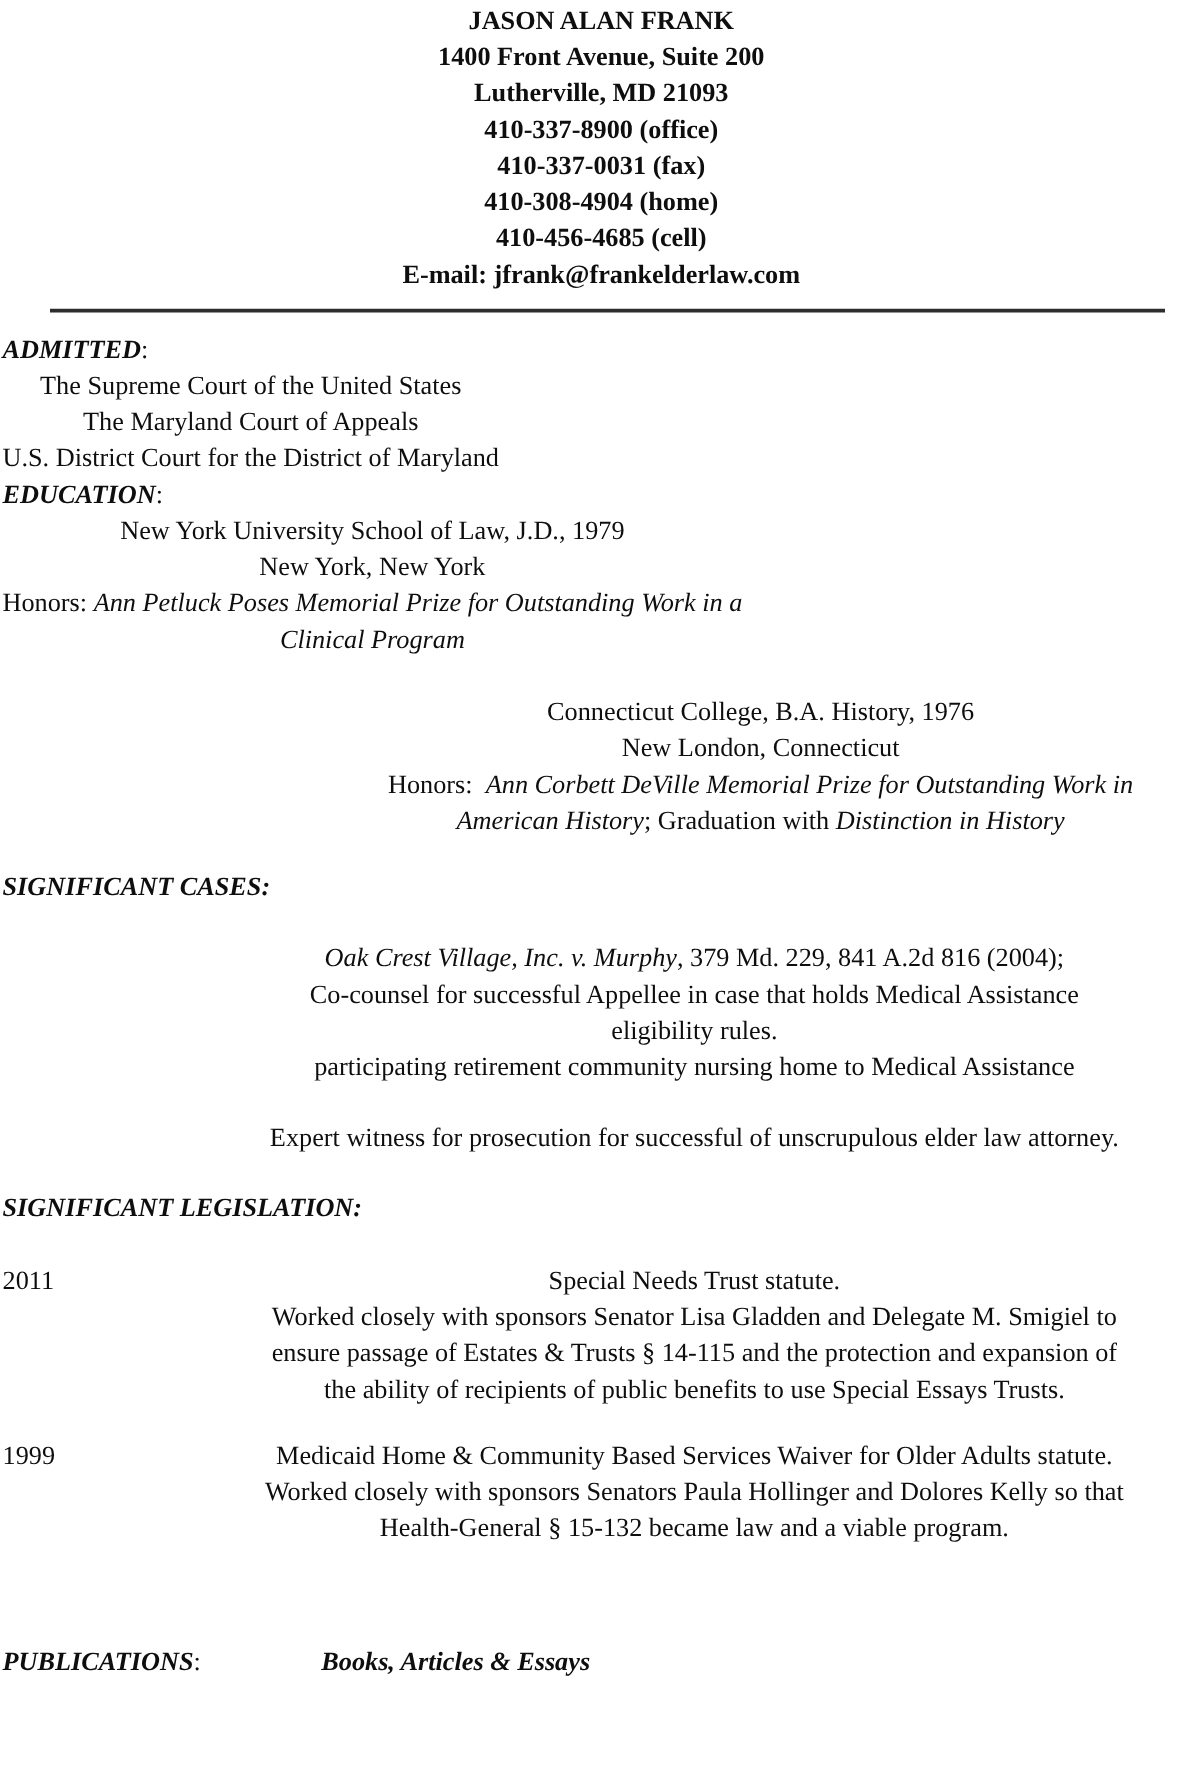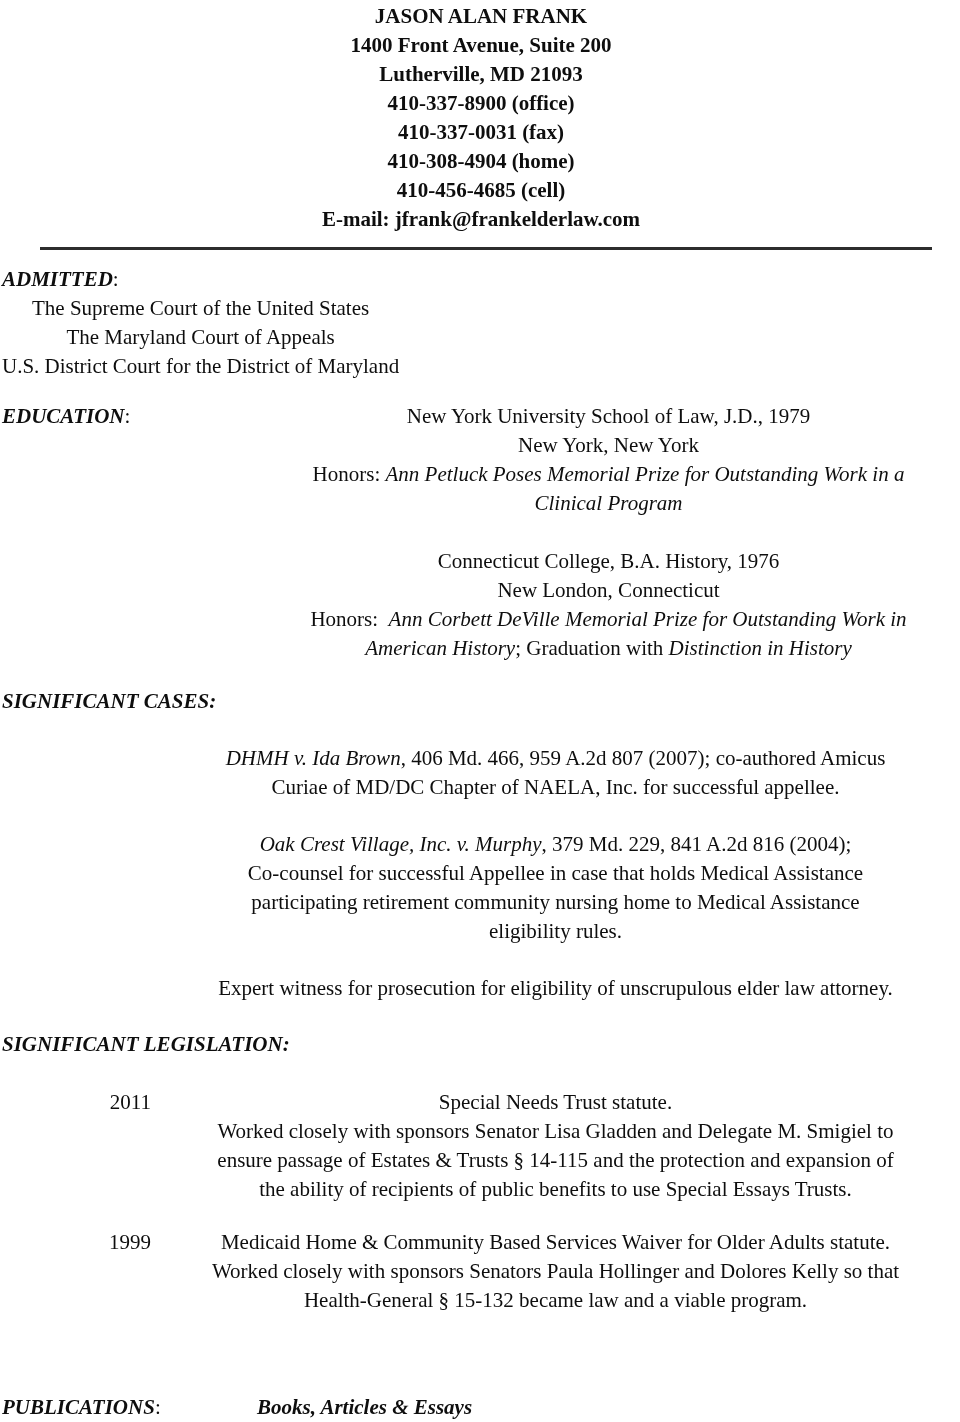--- a/index.html
+++ b/index.html
@@ -16,23 +16,23 @@
   .rg{font-style:normal;font-weight:normal;}
   .it{font-style:italic;font-weight:normal;}
   .bd{font-weight:bold;font-style:normal;}
   .bi{font-weight:bold;font-style:italic;}
   .tline{white-space:pre;text-align:center;}
   .doc-header{text-align:center;}
   .rule{height:3px;width:892px;background:#2d2d2d;margin:13px 0 0 38px;}
   .row{display:flex;align-items:flex-start;}
   .label-col{width:255px;flex:none;}
   .content-col{flex:1;min-width:0;}
-  .year-col{width:149px;flex:none;text-align:right;}
+  .year-col{width:149px;flex:none;}
   .sec-admitted{margin-top:15px;flex-direction:column;}
-  .sec-education{margin-top:21px;}
+  .sec-education{flex-direction:column;}
   .sec-school2{margin-top:29px;}
   .heading{margin:0;font-size:inherit;line-height:inherit;font-weight:normal;}
   .heading-cases{margin-top:24px;}
   .case-para{margin-left:149px;margin-top:28px;}
   .heading-legis{margin-top:27px;}
   .legis-row{margin-top:29px;}
   .legis-row + .legis-row{margin-top:24px;}
   .sec-pub{margin-top:78px;}
 </style>
 </head>
@@ -81,31 +81,27 @@
         <div class="tline"><span class="rg">New London, Connecticut</span></div>
         <div class="tline"><span class="rg">Honors:  </span><span class="it">Ann Corbett DeVille Memorial Prize for Outstanding Work in</span></div>
         <div class="tline"><span class="it">American History</span><span class="rg">; Graduation with </span><span class="it">Distinction in History</span></div>
       </div>
   </section>
 
   <h2 class="heading heading-cases"><span class="bi">SIGNIFICANT CASES</span><span class="bi">:</span></h2>
 
   <div id="casesList">
       <div class="case-para">
-        <div class="tline"><span class="it">DHMH v. Ida Brown</span><span class="rg">, 406 Md. 466, 959 A.2d 807 (2007); co-authored Amicus</span></div>
-        <div class="tline"><span class="rg">Curiae of MD/DC Chapter of NAELA, Inc. for successful appellee.</span></div>
+        <div class="tline"><span class="it">Oak Crest Village, Inc. v. Murphy</span><span class="rg">, 379 Md. 229, 841 A.2d 816 (2004);</span></div>
+        <div class="tline"><span class="rg">Co-counsel for successful Appellee in case that holds Medical Assistance</span></div>
+        <div class="tline"><span class="rg">eligibility rules.</span></div>
+        <div class="tline"><span class="rg">participating retirement community nursing home to Medical Assistance</span></div>
       </div>
       <div class="case-para">
-        <div class="tline"><span class="it">Oak Crest Village, Inc. v. Murphy</span><span class="rg">, 379 Md. 229, 841 A.2d 816 (2004);</span></div>
-        <div class="tline"><span class="rg">Co-counsel for successful Appellee in case that holds Medical Assistance</span></div>
-        <div class="tline"><span class="rg">participating retirement community nursing home to Medical Assistance</span></div>
-        <div class="tline"><span class="rg">eligibility rules.</span></div>
-      </div>
-      <div class="case-para">
-        <div class="tline"><span class="rg">Expert witness for prosecution for eligibility of unscrupulous elder law attorney.</span></div>
+        <div class="tline"><span class="rg">Expert witness for prosecution for successful of unscrupulous elder law attorney.</span></div>
       </div>
     </div>
 
   <h2 class="heading heading-legis"><span class="bi">SIGNIFICANT LEGISLATION</span><span class="bi">:</span></h2>
 
   <div id="legisList">
       <div class="row legis-row">
         <div class="year-col rg">2011</div>
         <div class="content-col">
           <div class="tline"><span class="rg">Special Needs Trust statute.</span></div>

